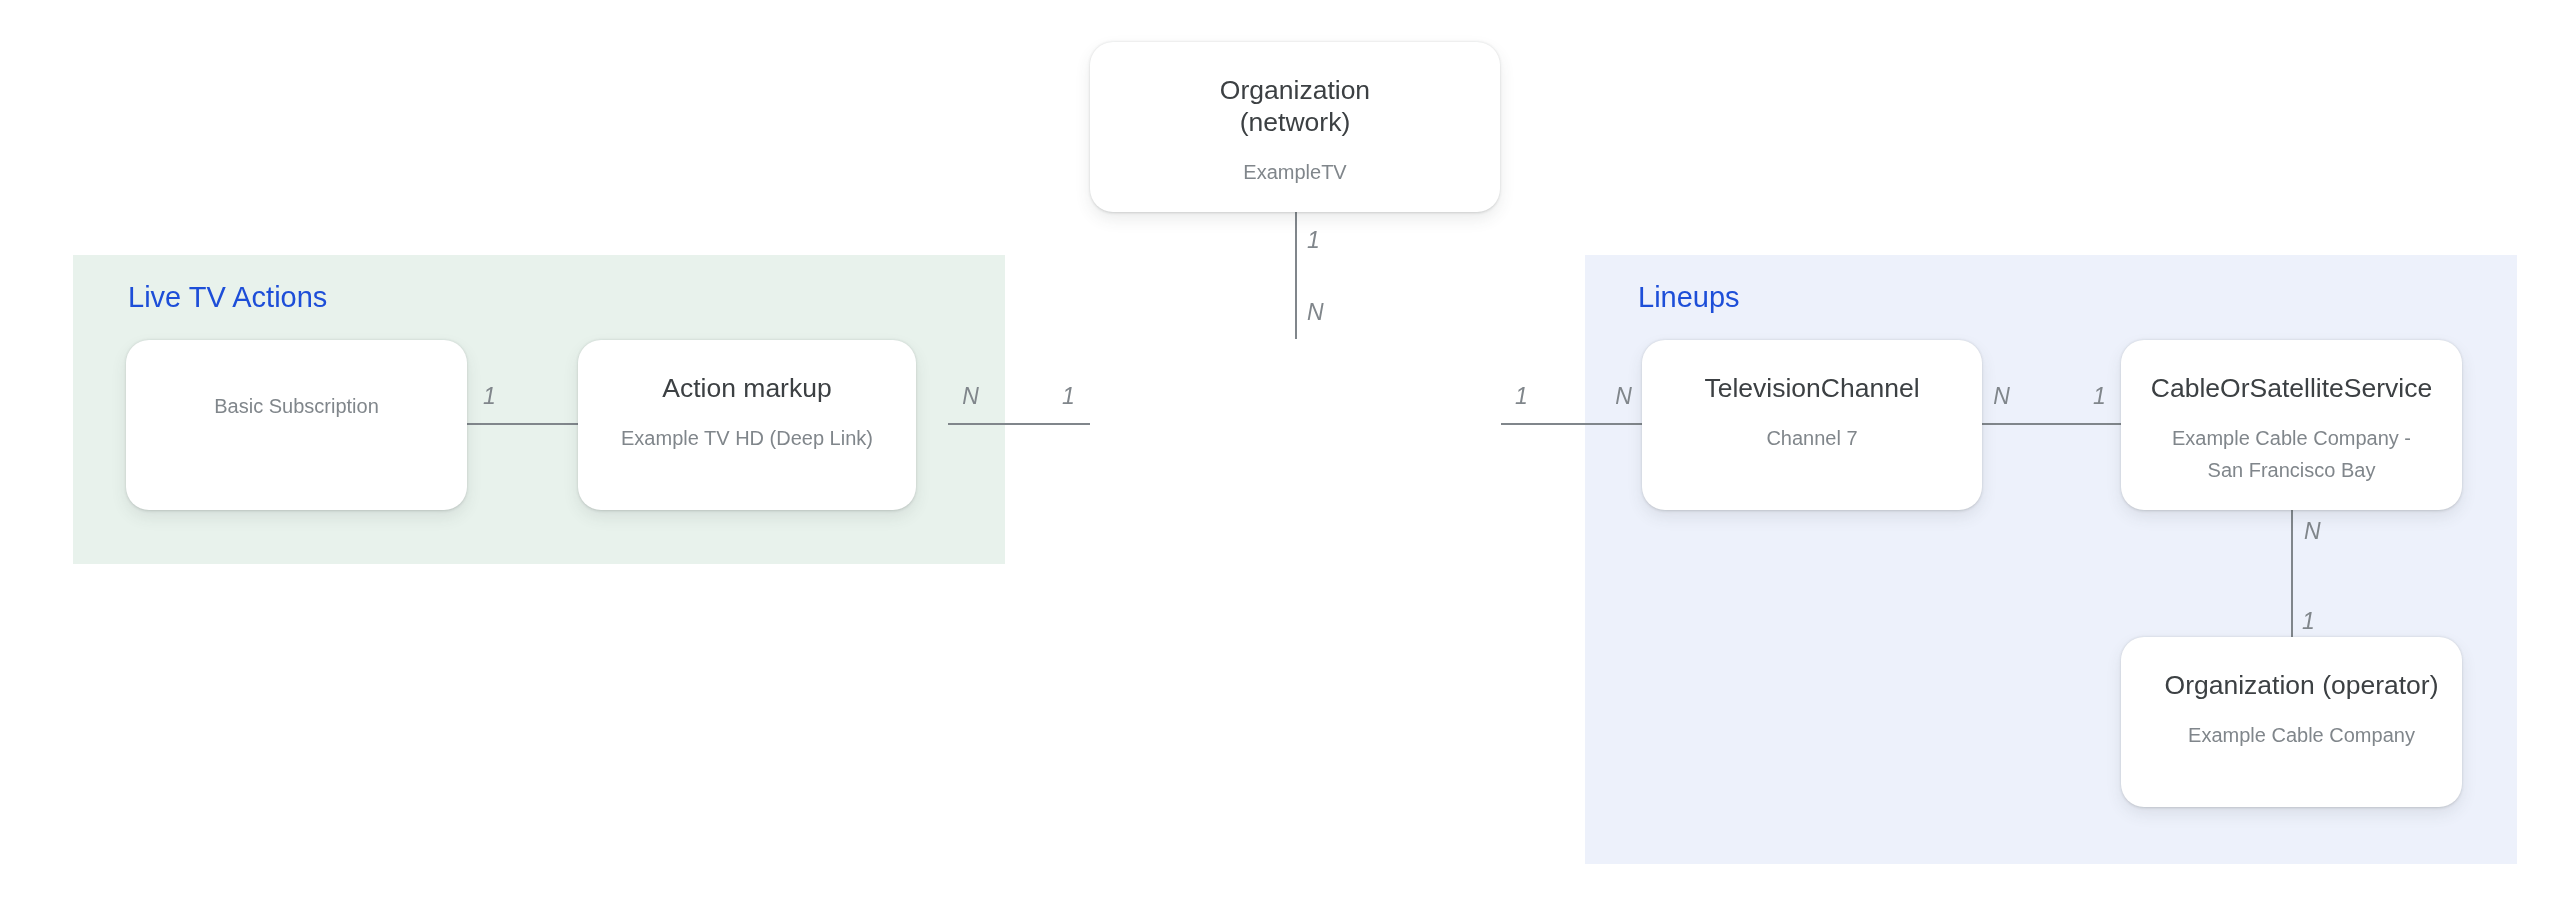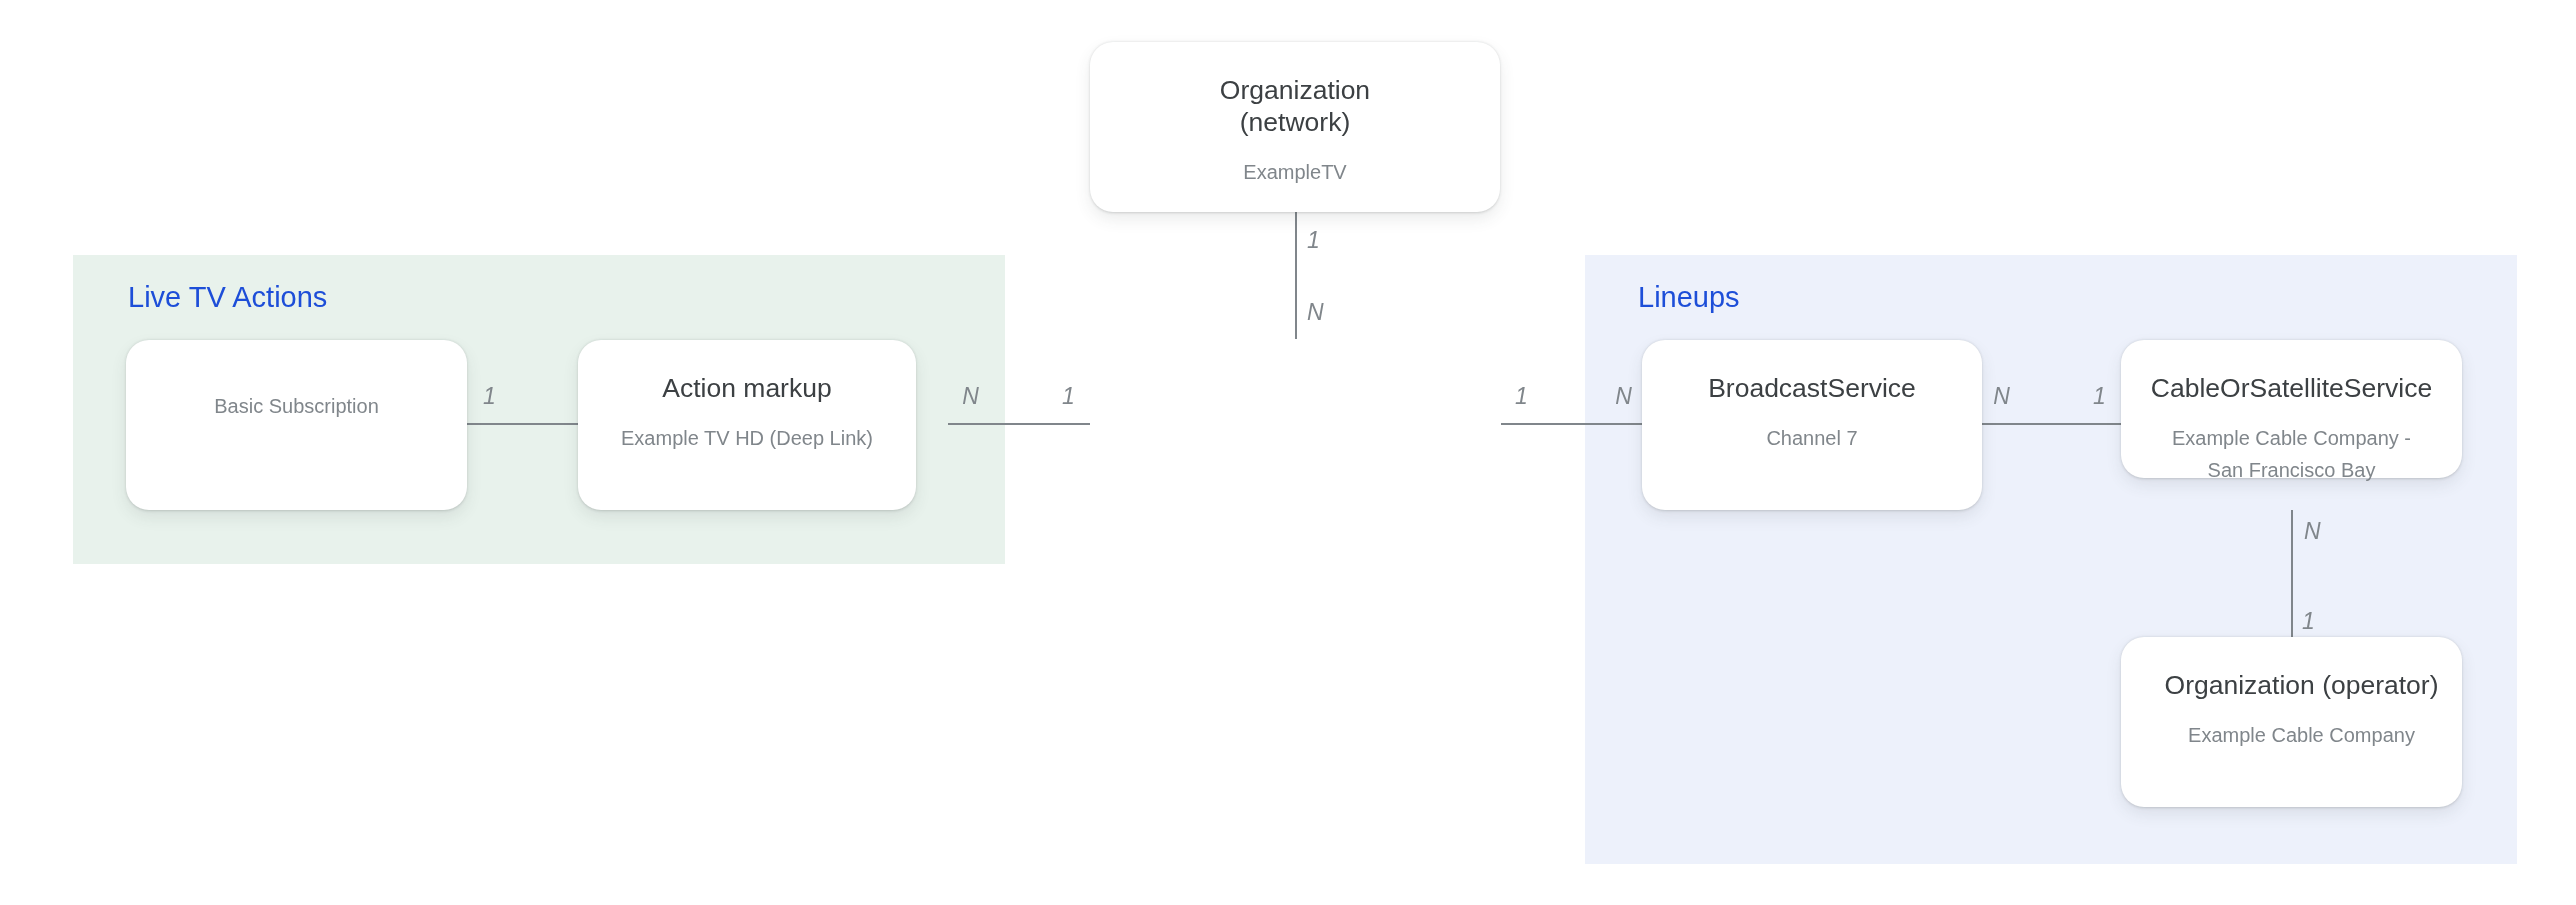--- a/index.html
+++ b/index.html
@@ -110,25 +110,25 @@
     <div class="node-subtitle">Basic Subscription</div>
   </div>
 
   <div class="node" style="left:578px; top:340px; width:338px; height:170px;">
     <div class="node-title">Action markup</div>
     <div class="node-subtitle">Example TV HD (Deep Link)</div>
   </div>
 
 
   <div class="node" style="left:1642px; top:340px; width:340px; height:170px;">
-    <div class="node-title">BroadcastService</div>
+    <div class="node-title">TelevisionChannel</div>
     <div class="node-subtitle">Channel 7</div>
   </div>
 
-  <div class="node" style="left:2121px; top:340px; width:341px; height:138px;">
+  <div class="node" style="left:2121px; top:340px; width:341px; height:170px;">
     <div class="node-title">CableOrSatelliteService</div>
     <div class="node-subtitle">Example Cable Company -
 San Francisco Bay</div>
   </div>
 
   <div class="node" style="left:2121px; top:637px; width:341px; height:170px;padding-left:20px;">
     <div class="node-title">Organization (operator)</div>
     <div class="node-subtitle">Example Cable Company</div>
   </div>
 

